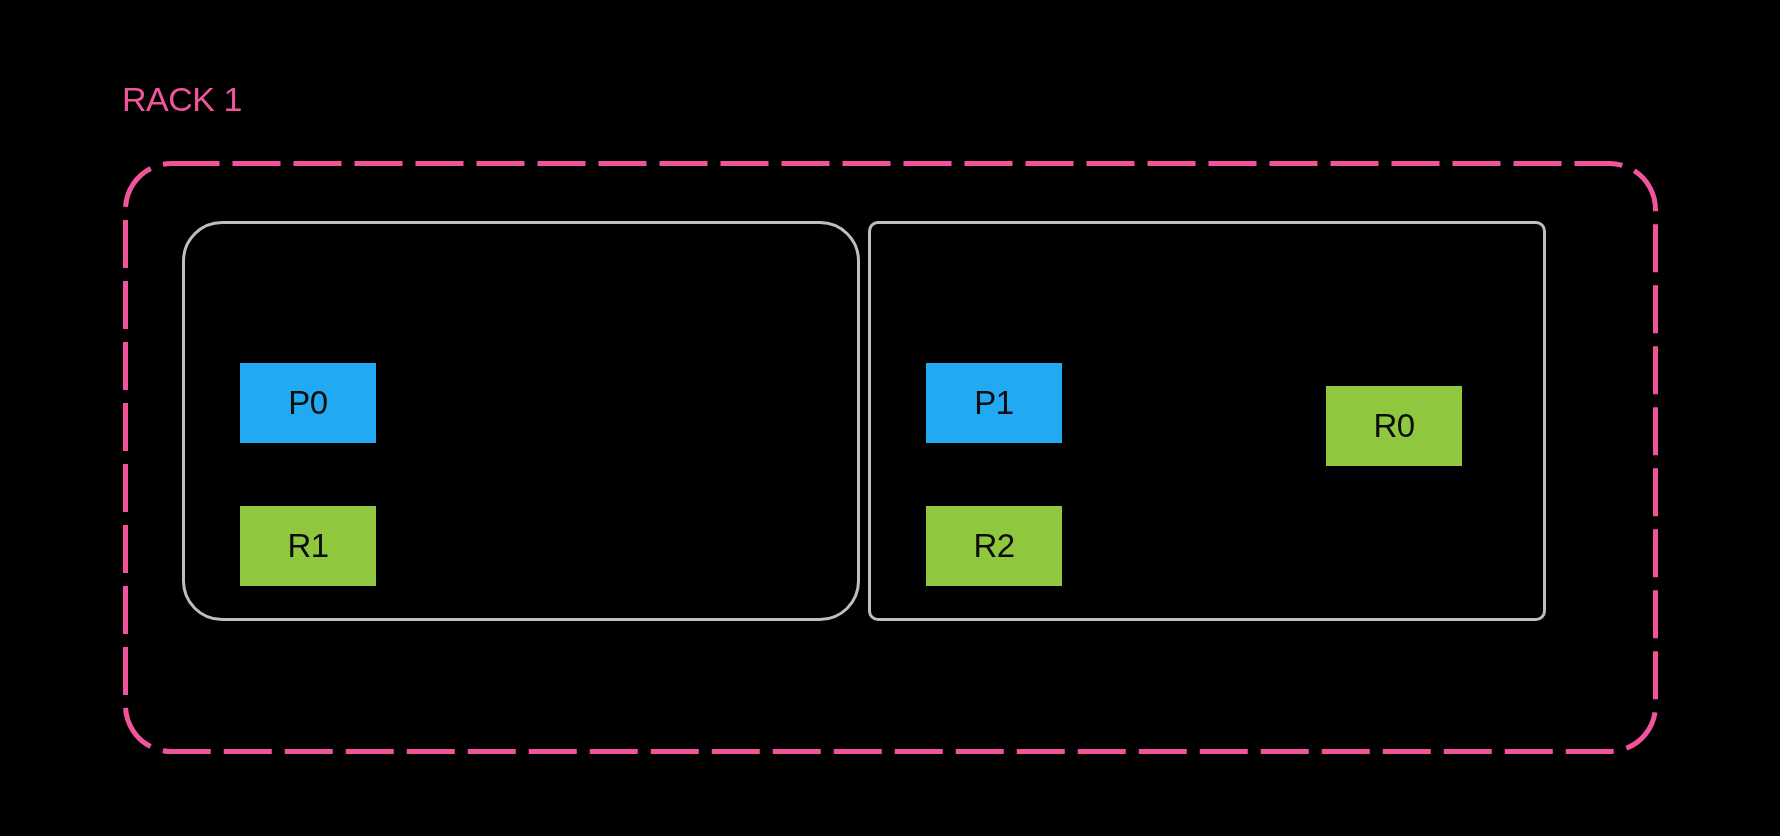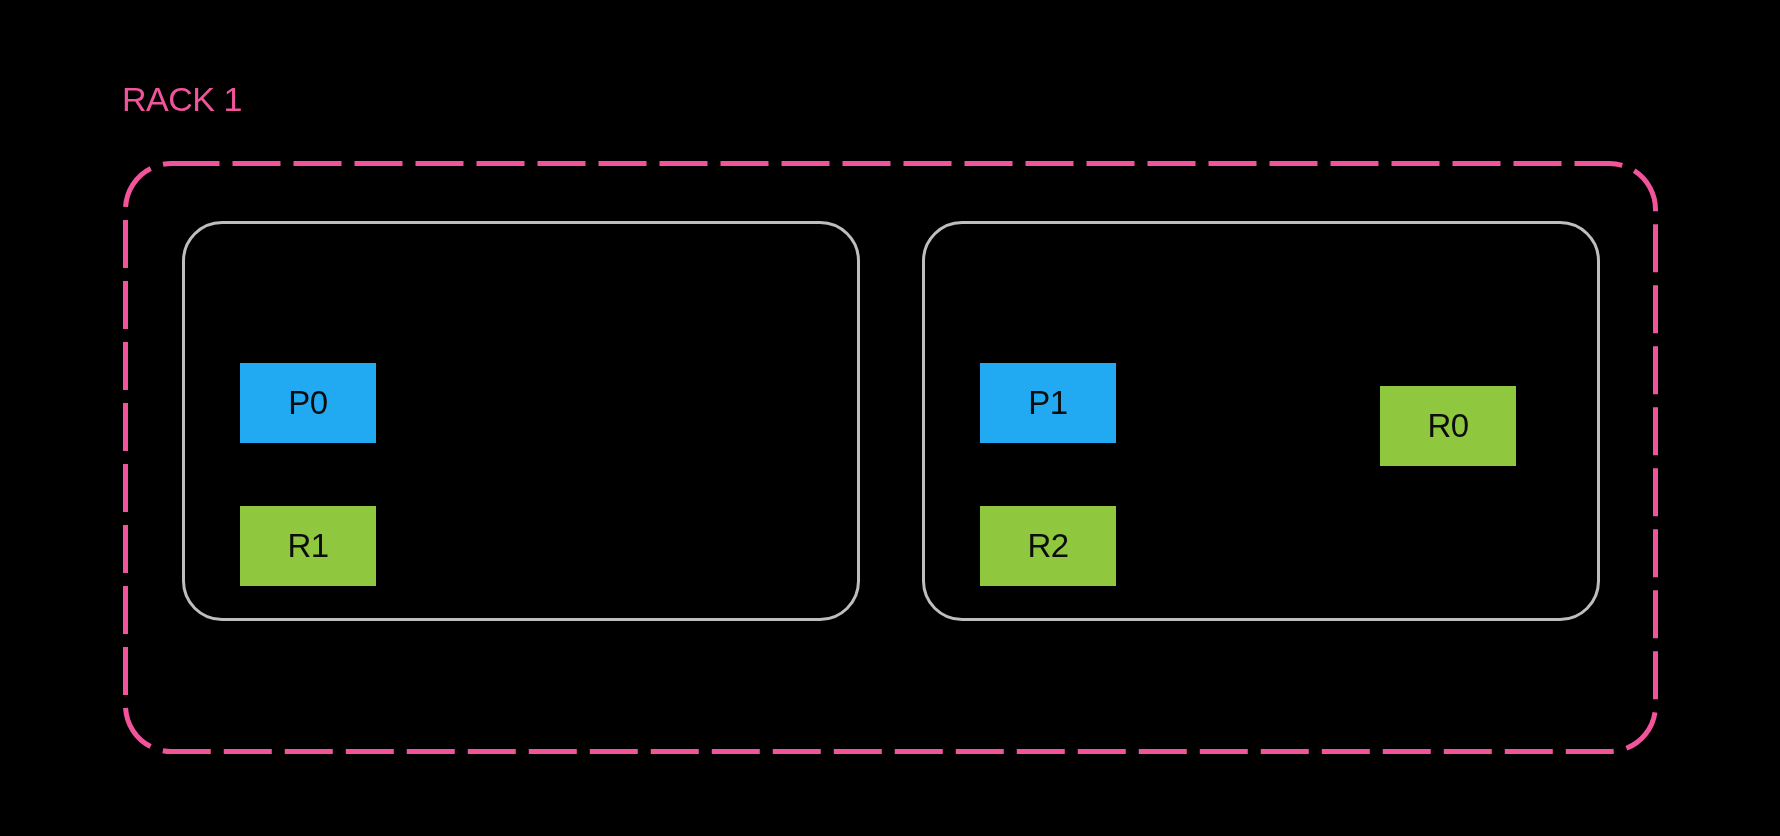--- a/index.html
+++ b/index.html
@@ -42,21 +42,21 @@
   }
   .node-box{
     position:absolute;
     top:221px;
     width:678px;
     height:400px;
     border:3px solid var(--node-border);
     border-radius:40px;
   }
   .node-left{left:182px;}
-  .node-right{left:922px;}
+  .node-right{left:868px;border-radius:10px;}
   .block{
     position:absolute;
     width:136px;
     height:80px;
     display:flex;
     align-items:center;
     justify-content:center;
     font-size:33px;
     font-weight:normal;
     letter-spacing:-0.5px;

